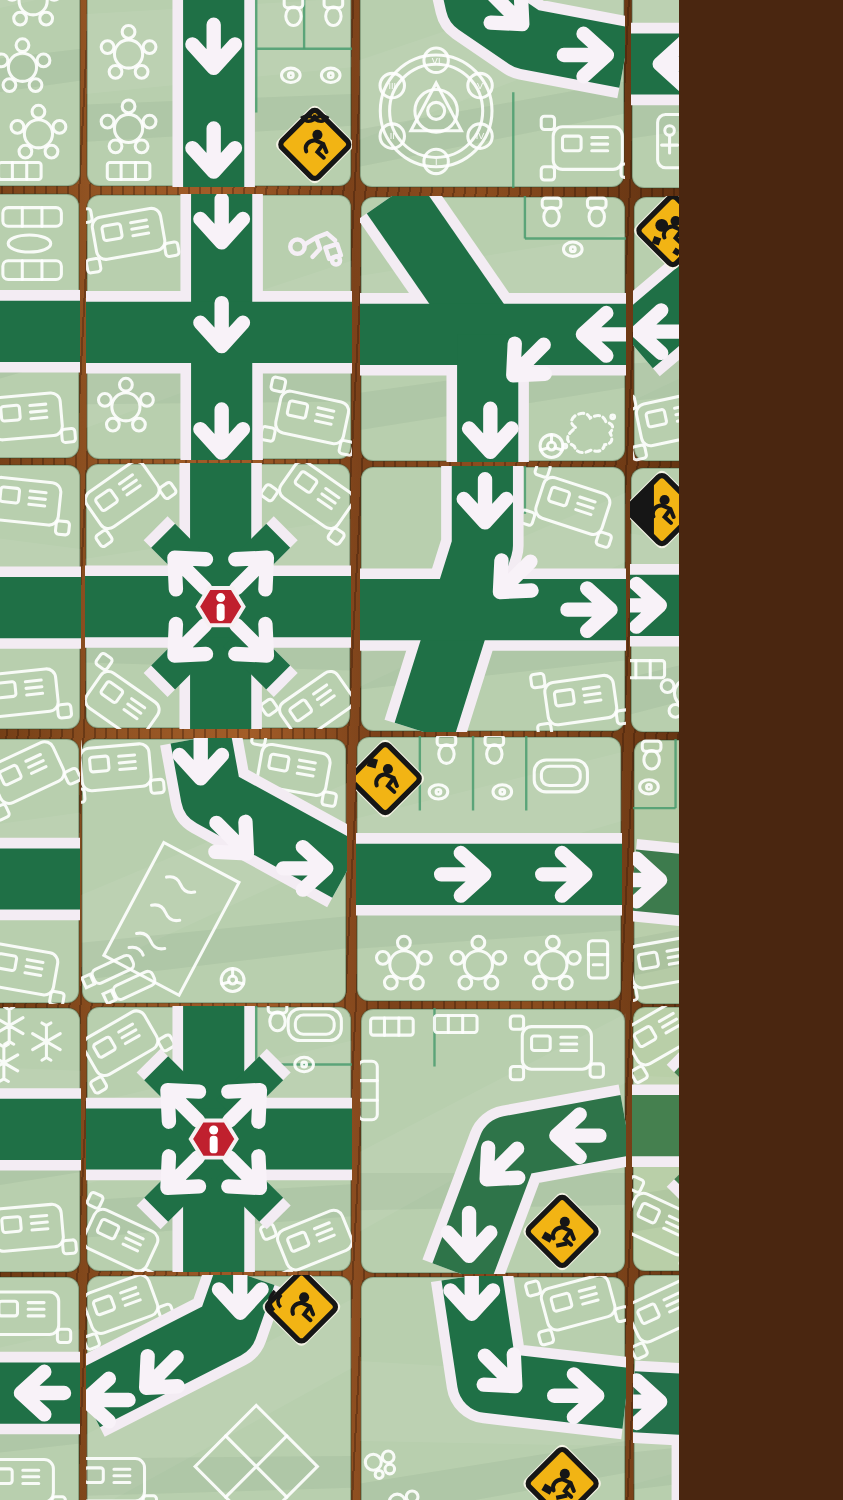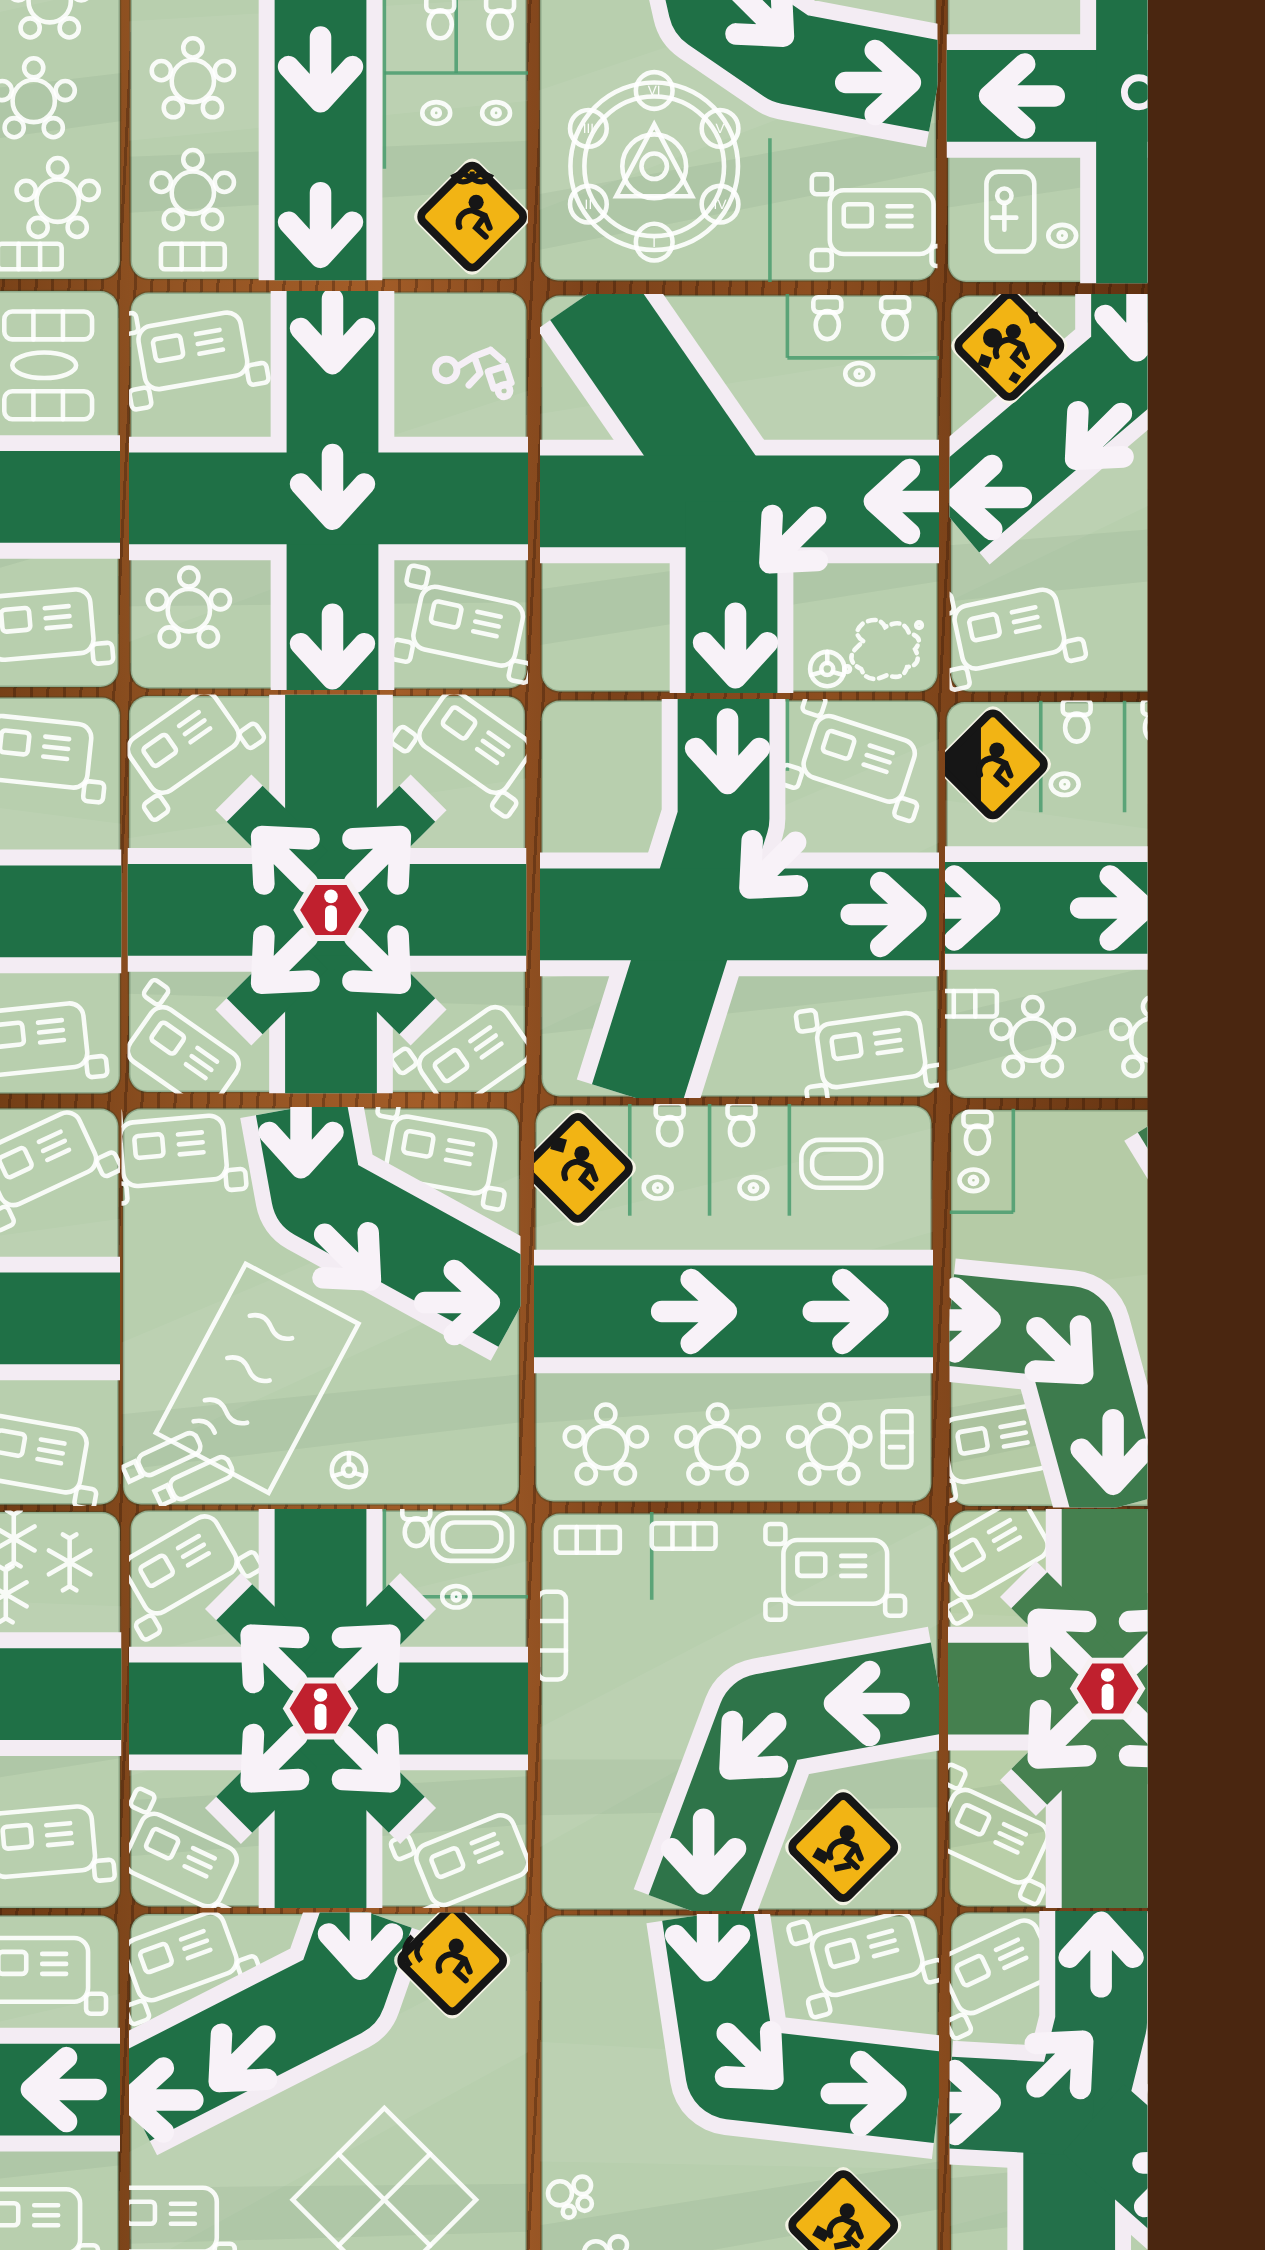--- a/index.html
+++ b/index.html
@@ -1,17 +1,17 @@
 <!DOCTYPE html>
 <html><head>
 <meta charset="utf-8">
 <style>
   html,body{margin:0;padding:0;background:#4a2610;font-family:"Liberation Sans",sans-serif;}
   .stage{
-    position:relative;width:765px;height:1500px;overflow:hidden;
+    position:relative;width:679px;height:1500px;overflow:hidden;
     background:
       repeating-linear-gradient(93deg, rgba(35,12,2,.30) 0 2px, rgba(0,0,0,0) 2px 11px),
       linear-gradient(87deg,#6b3812,#935423 22%,#a35d28 38%,#7c421a 55%,#8d4e1f 72%,#5f3010);
   }
   .stage svg{position:absolute;display:block;}
   svg text{font-family:"Liberation Sans",sans-serif;}
 </style>
 </head>
 <body>
 

